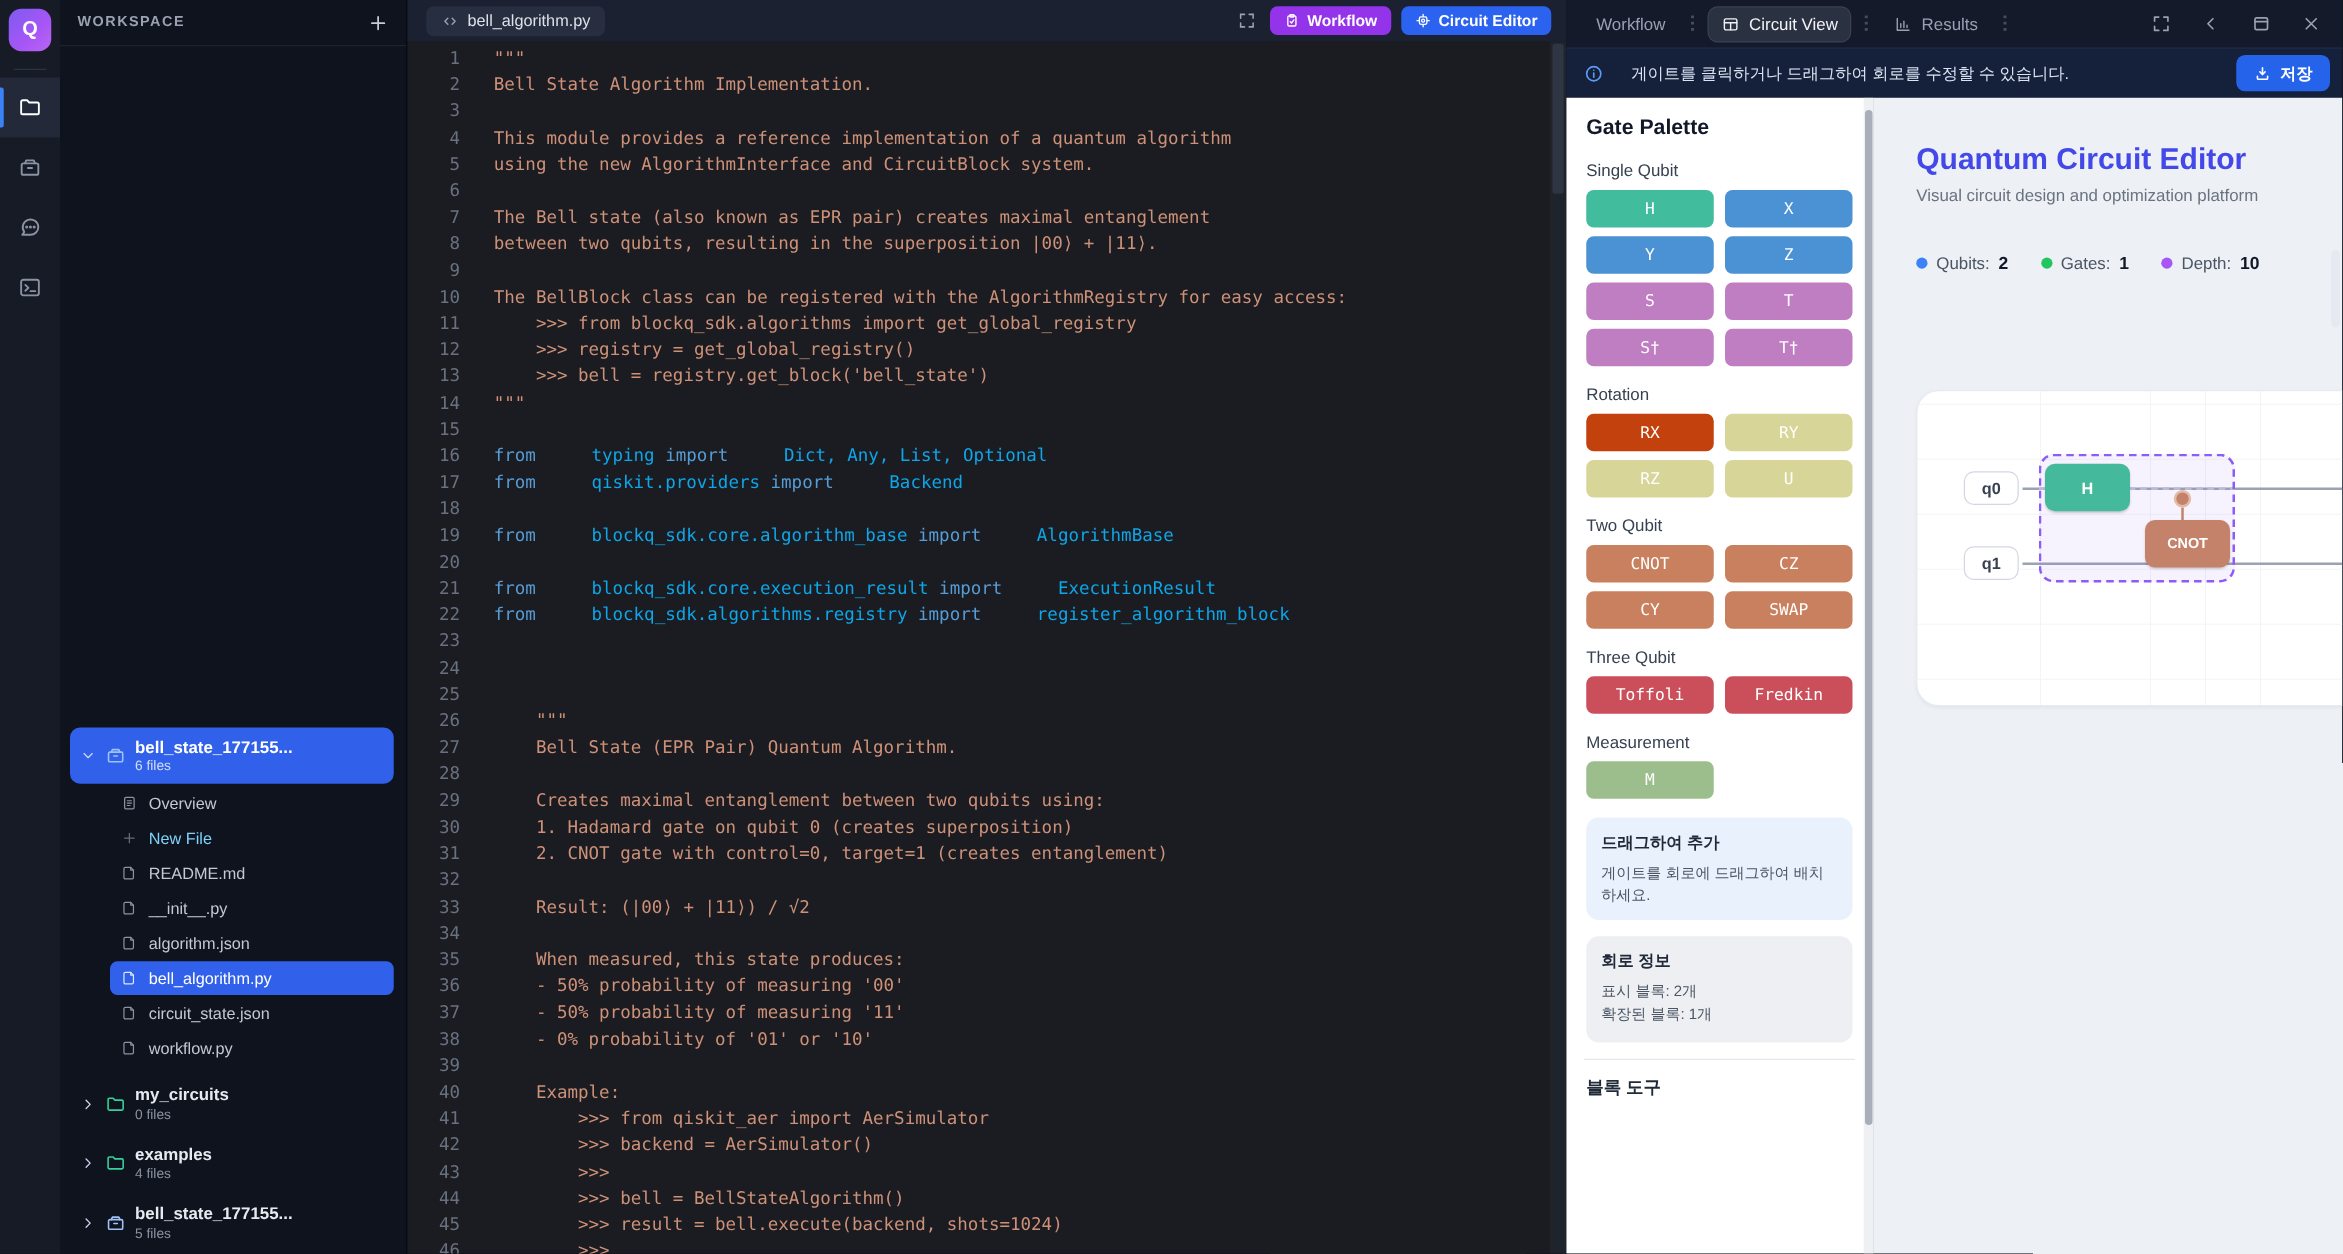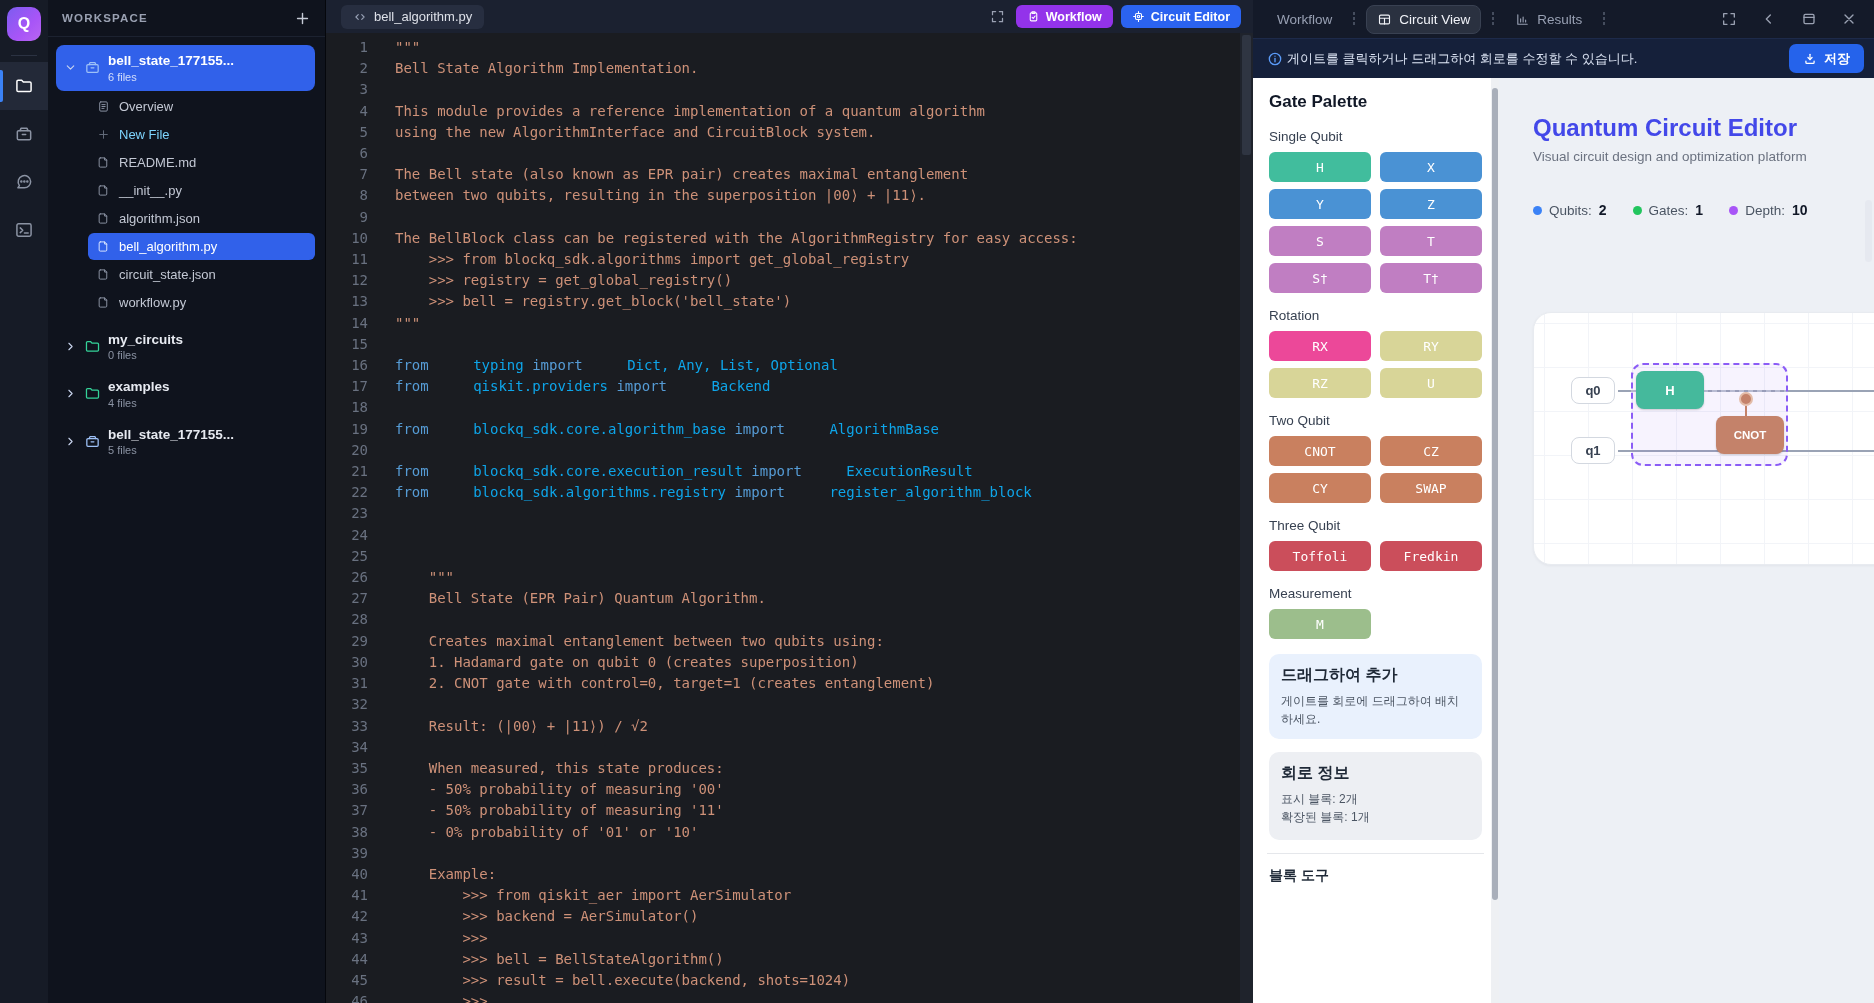--- a/index.html
+++ b/index.html
@@ -13,21 +13,21 @@
     background:linear-gradient(135deg,#7c5cf0,#a855f7 60%,#b866f2);
     color:#fff; font-weight:bold; font-size:16px; display:flex; align-items:center; justify-content:center; cursor:pointer; }
   .rail-divider { width:26px; height:1px; background:#2b3242; margin:14px 0 6px; }
   .rail-item { position:relative; width:48px; height:48px; display:flex; align-items:center; justify-content:center;
     color:#8b93a3; cursor:pointer; }
   .rail-item svg { width:20px; height:20px; }
   .rail-item.active { background:#232938; color:#fff; }
   .rail-item.active::before { content:""; position:absolute; left:0; top:8px; bottom:8px; width:3px; background:#3b82f6; border-radius:0 2px 2px 0; }
 
   
-  .workspace { width:278px; background:#0f131d; flex:none; border-right:1px solid #05070c; display:flex; flex-direction:column; }
+  .workspace { width:278px; background:#0f131d; flex:none; border-right:1px solid #05070c; display:flex; flex-direction:column;justify-content:space-between; }
   .ws-header { height:37px; display:flex; align-items:center; justify-content:space-between; padding:0 14px; border-bottom:1px solid #1c2230; }
   .ws-title { color:#9aa1b2; font-size:11.5px; font-weight:bold; letter-spacing:1.2px; }
   .ws-add { background:none; border:none; color:#c6cbd6; cursor:pointer; display:flex; }
   .ws-add svg { width:17px; height:17px; }
   .ws-tree { padding:8px 10px 0 8px; overflow:hidden; }
   .proj { display:flex; align-items:center; gap:7px; padding:8px 8px; border-radius:8px; cursor:pointer; margin-bottom:2px; }
   .proj.selected { background:#3161ea; }
   .proj .chev { color:#c9d4ee; display:flex; flex:none; }
   .proj .chev svg { width:13px; height:13px; }
   .proj .picon { display:flex; flex:none; }
@@ -70,41 +70,41 @@
   
   .rightpanel { width:621px; flex:none; display:flex; flex-direction:column; background:#141a29; }
   .rp-tabs { height:38px; display:flex; align-items:center; padding:0 14px; gap:10px; flex:none; }
   .rp-tab { display:flex; align-items:center; gap:7px; color:#98a0b3; font-size:13.5px; padding:6px 10px; border-radius:8px; cursor:pointer; white-space:nowrap; }
   .rp-tab svg { width:15px; height:15px; }
   .rp-tab.active { background:#2a3140; color:#f1f3f8; border:1px solid #394152; }
   .drag-dots { width:4px; height:16px; flex:none;
     background-image:radial-gradient(circle,#454d5e 1.2px, transparent 1.4px); background-size:4px 5px; }
   .rp-winbtns { margin-left:auto; display:flex; align-items:center; gap:18px; }
   .rp-winbtns .icon-btn svg { width:16px; height:16px; }
-  .rp-banner { height:40px; background:#15203a; border-top:1px solid #1d2a4a; display:flex; align-items:center; gap:4px;
+  .rp-banner { height:40px; background:#15203a; border-top:1px solid #1d2a4a; display:flex; align-items:center; gap:22px;
     padding:0 10px 0 14px; flex:none; }
   .rp-banner .info { color:#5b9bf8; display:flex; } .rp-banner .info svg { width:16px; height:16px; }
   .banner-msg { color:#dbe3f3; font-size:13px; flex:1; }
   .save-btn { display:flex; align-items:center; gap:7px; background:#2563eb; color:#fff; border:none; border-radius:7px;
     height:29px; padding:0 14px; font-size:13px; font-weight:600; cursor:pointer; }
   .save-btn svg { width:14px; height:14px; }
 
   .rp-body { flex:1; display:flex; overflow:hidden; }
 
   
   .palette { width:246px; flex:none; background:#ffffff; padding:14px 17px 0 16px; position:relative; overflow:hidden; }
   .pal-title { font-size:17px; font-weight:bold; color:#111827; margin-bottom:17px; }
   .pal-section-label { font-size:13.5px; color:#374151; font-weight:500; margin:0 0 8px; }
   .gate-grid { display:grid; grid-template-columns:1fr 1fr; gap:7px 9px; margin-bottom:15px; }
   .gate-btn { height:30px; border:none; border-radius:6px; color:#fff; font-family:"DejaVu Sans Mono", monospace;
     font-size:13px; display:flex; align-items:center; justify-content:center; cursor:grab; }
   .hint-box { border-radius:10px; padding:11px 12px; margin-bottom:13px; }
   .hint-box.blue { background:#e9f1fd; }
   .hint-box.gray { background:#edeff3; padding-bottom:14px; }
-  .hint-title { font-size:16px; font-weight:bold; color:#1f2937; margin-bottom:6px; }
+  .hint-title { font-size:13px; font-weight:bold; color:#1f2937; margin-bottom:6px; }
   .hint-body { font-size:12px; color:#4b5563; line-height:1.5; }
   .pal-divider { height:1px; background:#e5e7eb; margin:12px -2px 13px; }
   .pal-foot { font-size:14px; font-weight:bold; color:#1f2937; }
   .pal-scroll { position:absolute; top:0; right:0; width:8px; height:100%; background:#eef0f3; }
   .pal-scroll .thumb { position:absolute; top:10px; left:1px; width:6px; height:812px; background:#a9afba; border-radius:3px; }
 
   
   .circuit-area { flex:1; background:#edf0f5; position:relative; padding:36px 0 0 34px; overflow:hidden; }
   .qce-title { font-size:24px; font-weight:bold; color:#4348e9; }
   .qce-sub { font-size:13.5px; color:#6b7280; margin-top:7px; }
@@ -482,21 +482,21 @@
               <button class="gate-btn" style="background: rgb(74, 146, 212);">X</button>
               <button class="gate-btn" style="background: rgb(74, 146, 212);">Y</button>
               <button class="gate-btn" style="background: rgb(74, 146, 212);">Z</button>
               <button class="gate-btn" style="background: rgb(192, 126, 194);">S</button>
               <button class="gate-btn" style="background: rgb(192, 126, 194);">T</button>
               <button class="gate-btn" style="background: rgb(192, 126, 194);">S†</button>
               <button class="gate-btn" style="background: rgb(192, 126, 194);">T†</button>
             </div>
             <div class="pal-section-label">Rotation</div>
             <div class="gate-grid">
-              <button class="gate-btn" style="background: #ec4899;">RX</button>
+              <button class="gate-btn" style="background: #c2410c;">RX</button>
               <button class="gate-btn" style="background: rgb(216, 213, 152);">RY</button>
               <button class="gate-btn" style="background: rgb(216, 213, 152);">RZ</button>
               <button class="gate-btn" style="background: rgb(216, 213, 152);">U</button>
             </div>
             <div class="pal-section-label">Two Qubit</div>
             <div class="gate-grid">
               <button class="gate-btn" style="background: rgb(201, 128, 95);">CNOT</button>
               <button class="gate-btn" style="background: rgb(201, 128, 95);">CZ</button>
               <button class="gate-btn" style="background: rgb(201, 128, 95);">CY</button>
               <button class="gate-btn" style="background: rgb(201, 128, 95);">SWAP</button>

